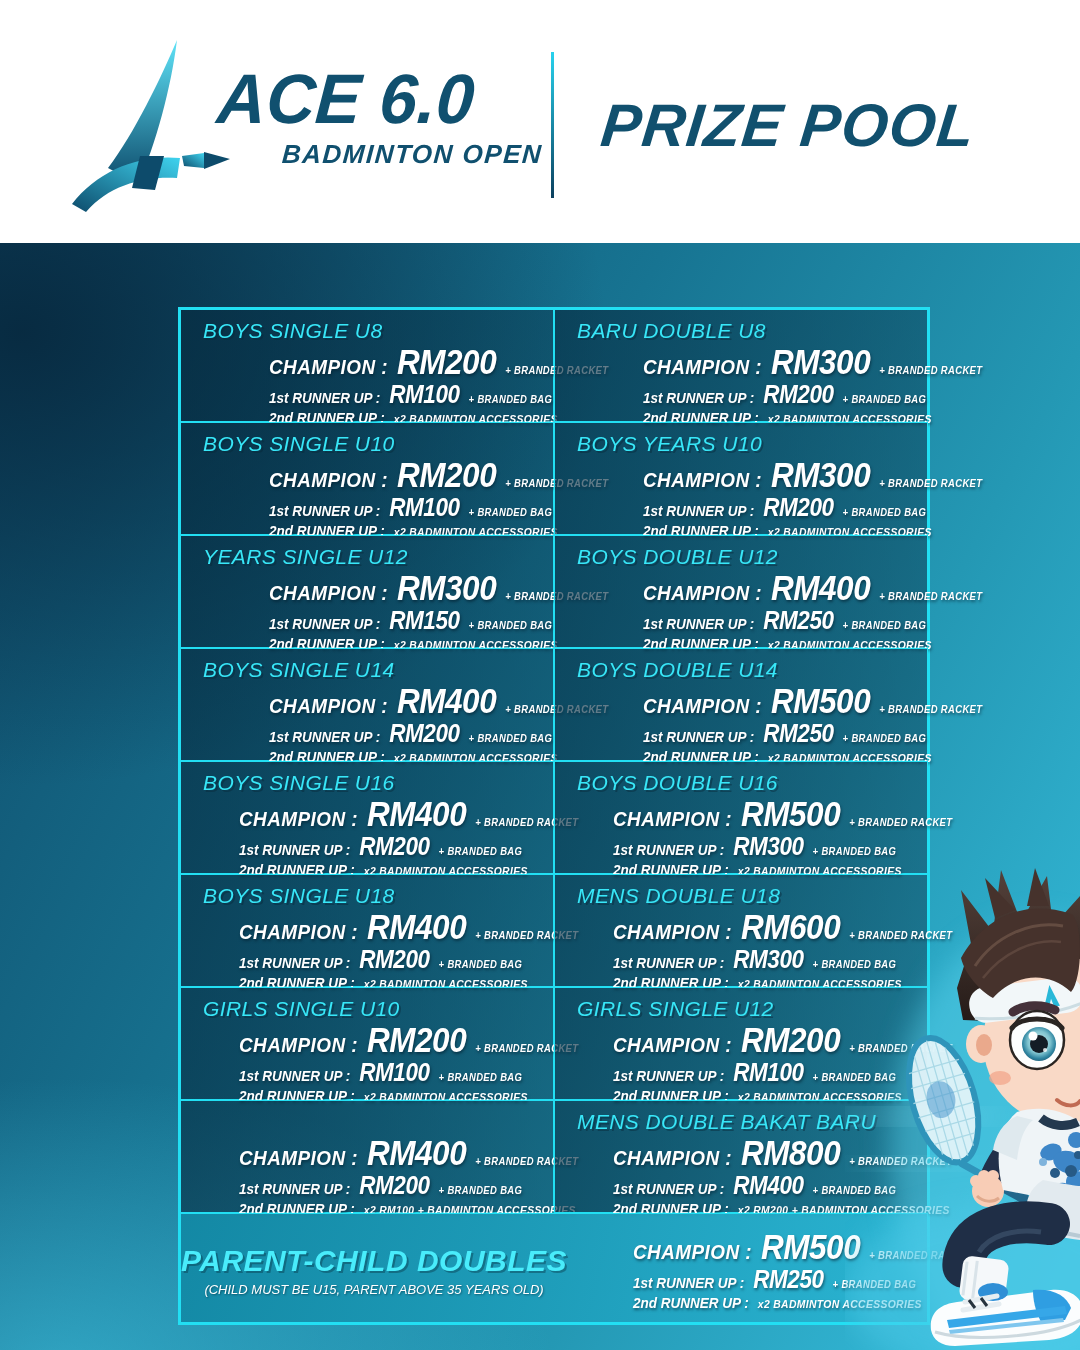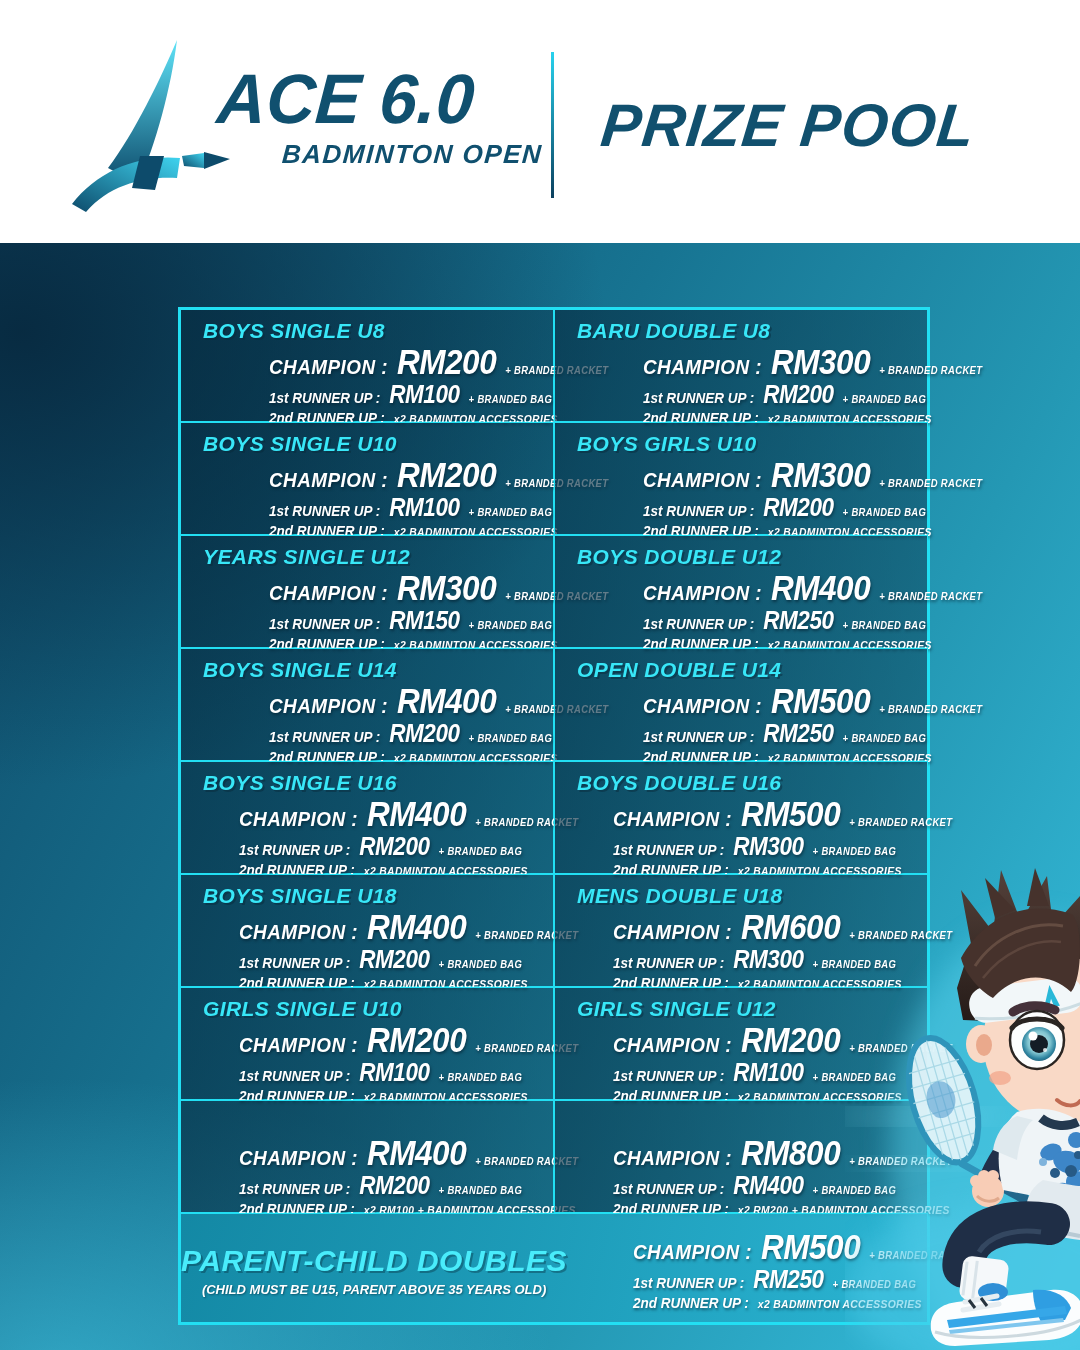--- a/index.html
+++ b/index.html
@@ -28,21 +28,21 @@
       radial-gradient(700px 420px at 6% 102%, rgba(70,205,235,.55) 0%, rgba(70,205,235,0) 70%),
       linear-gradient(118deg,#0f4a68 0%,#177492 40%,#2498b4 68%,#38c2e1 100%);}
 
   
   .grid{position:absolute;left:178px;top:64px;width:752px;
         display:grid;grid-template-columns:1fr 1fr;
         grid-template-rows:repeat(8,113px) 110px;
         border:2px solid #22dff3;box-sizing:border-box;z-index:2;}
   .card{position:relative;border:1px solid #22dff3;box-sizing:border-box;
         background:linear-gradient(100deg,rgba(6,45,66,.66),rgba(9,58,80,.45));}
-  .card-title{position:absolute;left:22px;top:9px;font-size:21px;font-weight:bold;
+  .card-title{position:absolute;left:22px;top:9px;font-size:21px;font-weight:normal;
               font-style:italic;color:#38e7f8;letter-spacing:.4px;white-space:nowrap;
               text-shadow:2px 2px 0 rgba(8,40,56,.45);}
   .lines{position:absolute;top:35px;display:flex;flex-direction:column;}
   .indent-a .lines{left:88px;}
   .indent-b .lines{left:58px;}
   .line{display:flex;align-items:baseline;gap:10px;white-space:nowrap;color:#ffffff;
         font-weight:bold;font-style:italic;transform:scaleX(.9);transform-origin:0 50%;
         text-shadow:1px 2px 3px rgba(0,25,40,.55);}
   .line.champ{margin-bottom:3px;}
   .lbl-champ{font-size:21px;letter-spacing:.5px;}
@@ -53,21 +53,21 @@
   .val-r2{font-size:11.5px;letter-spacing:.4px;}
   .line.r2{margin-top:2px;}
 
   
   .card-footer{grid-column:1 / 3;display:flex;
         background:linear-gradient(100deg,rgba(18,136,164,.92),rgba(42,181,211,.88));}
   .fc-left{flex:0 0 351px;display:flex;flex-direction:column;justify-content:center;
            align-items:center;padding-top:4px;}
   .fc-title{font-size:30px;font-weight:bold;font-style:italic;color:#49ecfb;
             letter-spacing:.5px;white-space:nowrap;text-shadow:2px 2px 0 rgba(8,50,66,.4);}
-  .fc-sub{font-size:13px;font-weight:bold;font-style:italic;color:#ffffff;margin-top:4px;
+  .fc-sub{font-size:13px;font-weight:normal;font-style:italic;color:#ffffff;margin-top:4px;
           white-space:nowrap;text-shadow:1px 1px 2px rgba(0,30,45,.5);}
   .fc-right{padding-left:66px;padding-top:16px;display:flex;flex-direction:column;}
 
   .mascot{position:absolute;right:0;bottom:0;width:235px;height:490px;z-index:5;}
 </style>
 </head>
 <body>
 
 <div class="page">
 
@@ -150,21 +150,21 @@
         <span class="amt-r1">RM100</span>
         <span class="bonus">+ BRANDED BAG</span>
       </div>
       <div class="line r2">
         <span class="lbl-r">2nd RUNNER UP :</span>
         <span class="val-r2">x2 BADMINTON ACCESSORIES</span>
       </div>
     </div>
   </div>
         <div class="card indent-a">
-    <div class="card-title">BOYS GIRLS U10</div>
+    <div class="card-title">BOYS YEARS U10</div>
     <div class="lines">
       <div class="line champ">
         <span class="lbl-champ">CHAMPION :</span>
         <span class="amt-champ">RM300</span>
         <span class="bonus">+ BRANDED RACKET</span>
       </div>
       <div class="line r1">
         <span class="lbl-r">1st RUNNER UP :</span>
         <span class="amt-r1">RM200</span>
         <span class="bonus">+ BRANDED BAG</span>
@@ -226,21 +226,21 @@
         <span class="amt-r1">RM200</span>
         <span class="bonus">+ BRANDED BAG</span>
       </div>
       <div class="line r2">
         <span class="lbl-r">2nd RUNNER UP :</span>
         <span class="val-r2">x2 BADMINTON ACCESSORIES</span>
       </div>
     </div>
   </div>
         <div class="card indent-a">
-    <div class="card-title">OPEN DOUBLE U14</div>
+    <div class="card-title">BOYS DOUBLE U14</div>
     <div class="lines">
       <div class="line champ">
         <span class="lbl-champ">CHAMPION :</span>
         <span class="amt-champ">RM500</span>
         <span class="bonus">+ BRANDED RACKET</span>
       </div>
       <div class="line r1">
         <span class="lbl-r">1st RUNNER UP :</span>
         <span class="amt-r1">RM250</span>
         <span class="bonus">+ BRANDED BAG</span>
@@ -377,20 +377,21 @@
         <span class="amt-r1">RM200</span>
         <span class="bonus">+ BRANDED BAG</span>
       </div>
       <div class="line r2">
         <span class="lbl-r">2nd RUNNER UP :</span>
         <span class="val-r2">x2 RM100 + BADMINTON ACCESSORIES</span>
       </div>
     </div>
   </div>
         <div class="card indent-b">
+    <div class="card-title">MENS DOUBLE BAKAT BARU</div>
     <div class="lines">
       <div class="line champ">
         <span class="lbl-champ">CHAMPION :</span>
         <span class="amt-champ">RM800</span>
         <span class="bonus">+ BRANDED RACKET</span>
       </div>
       <div class="line r1">
         <span class="lbl-r">1st RUNNER UP :</span>
         <span class="amt-r1">RM400</span>
         <span class="bonus">+ BRANDED BAG</span>

